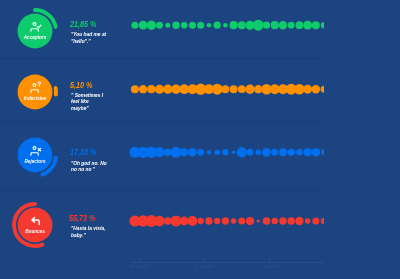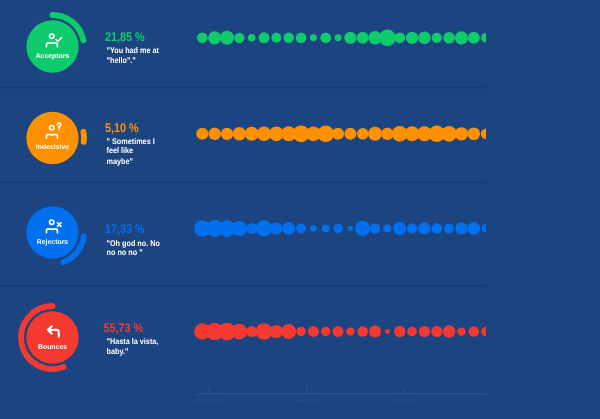--- a/index.html
+++ b/index.html
@@ -1,18 +1,18 @@
 <!DOCTYPE html>
 <html><head>
 <meta charset="utf-8">
 <style>
   html,body{margin:0;padding:0;}
   body{width:400px;height:279px;background:#1c4480;overflow:hidden;
        font-family:"Liberation Sans",sans-serif;}
-  .wrap{position:relative;width:324px;height:279px;background:#1c4480;overflow:hidden;}
+  .wrap{position:relative;width:324px;height:279px;background:#1c4480;overflow:hidden;font-style:italic;}
   .divider{position:absolute;left:0;width:400px;height:1.3px;background:#183c73;}
   .donut{position:absolute;overflow:visible;}
   .pct{position:absolute;font-weight:bold;font-size:8.4px;white-space:nowrap;transform:scaleX(0.86);transform-origin:left top;}
   .quote{position:absolute;color:#ffffff;font-size:5.5px;font-weight:bold;line-height:6.75px;width:41px;transform:scaleX(0.88);transform-origin:left top;}
   .bubbles{position:absolute;left:0;top:0;}
   .axislabel{position:absolute;color:#2e588f;font-size:3.4px;white-space:nowrap;text-align:center;}
 </style>
 </head>
 <body>
 

